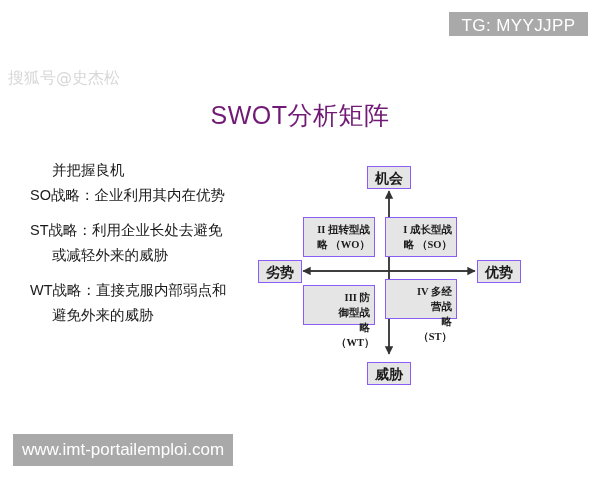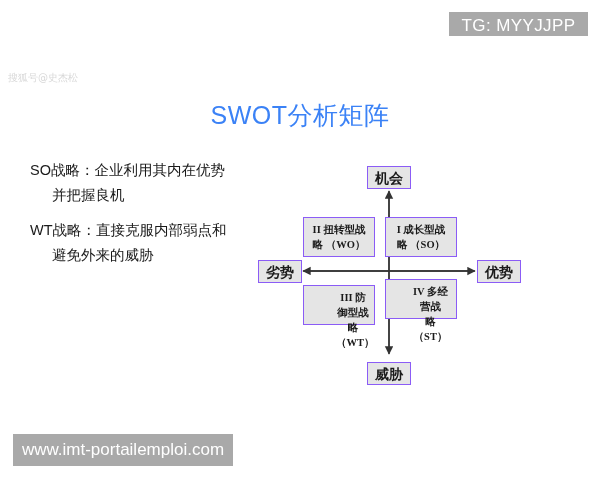--- a/index.html
+++ b/index.html
@@ -34,37 +34,37 @@
     text-align: center;
     letter-spacing: 0.4px;
     white-space: nowrap;
   }
 
   
   #sohu-watermark {
     position: absolute;
     left: 8px;
     top: 70px;
-    font-size: 10px;
+    font-size: 16px;
     line-height: 16px;
     color: #d8d8d8;
     white-space: nowrap;
     font-family: "DejaVu Sans", sans-serif;
   }
 
   
   #title {
     position: absolute;
     left: 0;
     top: 99px;
     width: 600px;
     text-align: center;
     font-size: 25px;
     line-height: 32px;
-    color: #3b82f6;
+    color: #701a75;
     letter-spacing: 0.5px;
   }
 
   
   #strategy-list {
     position: absolute;
     left: 30px;
     top: 158px;
     width: 245px;
   }
@@ -118,21 +118,21 @@
   #label-threat      { left: 112px; top: 202px; }
 
   
   .quadrant {
     width: 72px;
     height: 40px;
     padding: 4px 4px 0 4px;
     font-size: 10.5px;
     line-height: 15px;
     font-weight: bold;
-    text-align: center;
+    text-align: right;
     font-family: "Liberation Serif", "DejaVu Serif", serif;
   }
   #quad-wo { left: 48px;  top: 57px; }
   #quad-so { left: 130px; top: 57px; }
   #quad-wt { left: 48px;  top: 125px; padding-left: 32px; }
   #quad-st { left: 130px; top: 119px; padding-left: 23px; }
 
   
   #url-banner {
     position: absolute;
@@ -155,25 +155,29 @@
 
   <div id="tg-badge">TG: MYYJJPP</div>
 
   <div id="sohu-watermark">搜狐号@史杰松</div>
 
   <div id="title">SWOT分析矩阵</div>
 
   <div id="strategy-list">
 
     <div class="strategy-item">
+      <div class="strategy-line cont">并把握良机</div>
       <div class="strategy-line">SO战略：企业利用其内在优势</div>
-      <div class="strategy-line cont">并把握良机</div>
-    </div>
-
-
+    </div>
+
+
+    <div class="strategy-item">
+      <div class="strategy-line">ST战略：利用企业长处去避免</div>
+      <div class="strategy-line cont">或减轻外来的威胁</div>
+    </div>
 
     <div class="strategy-item">
       <div class="strategy-line">WT战略：直接克服内部弱点和</div>
       <div class="strategy-line cont">避免外来的威胁</div>
     </div>
 
   </div>
 
   <div id="matrix">
 

